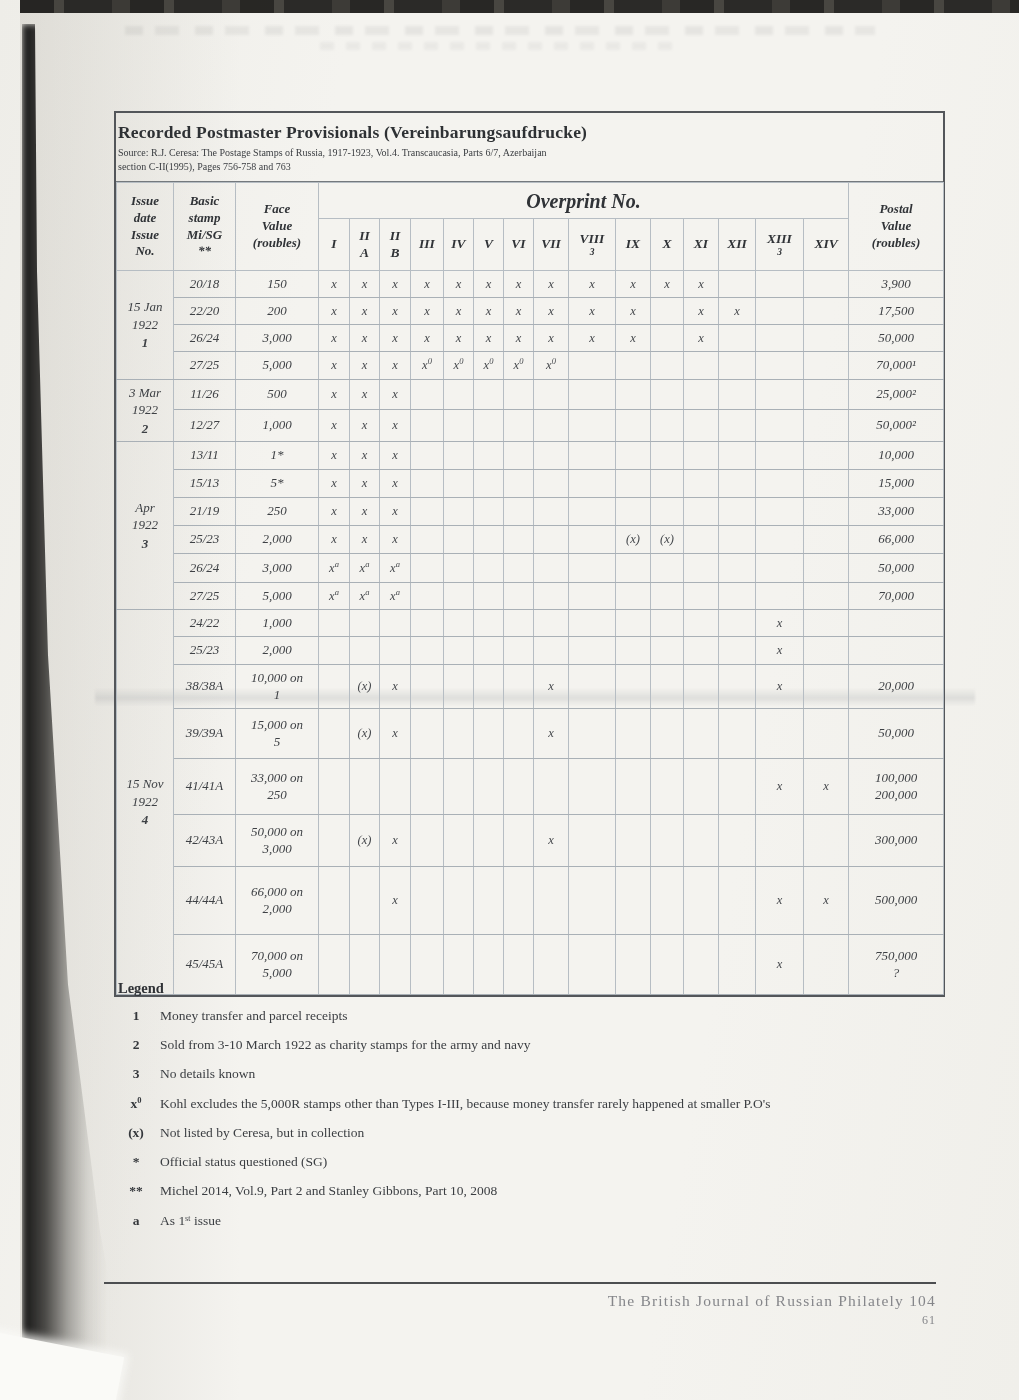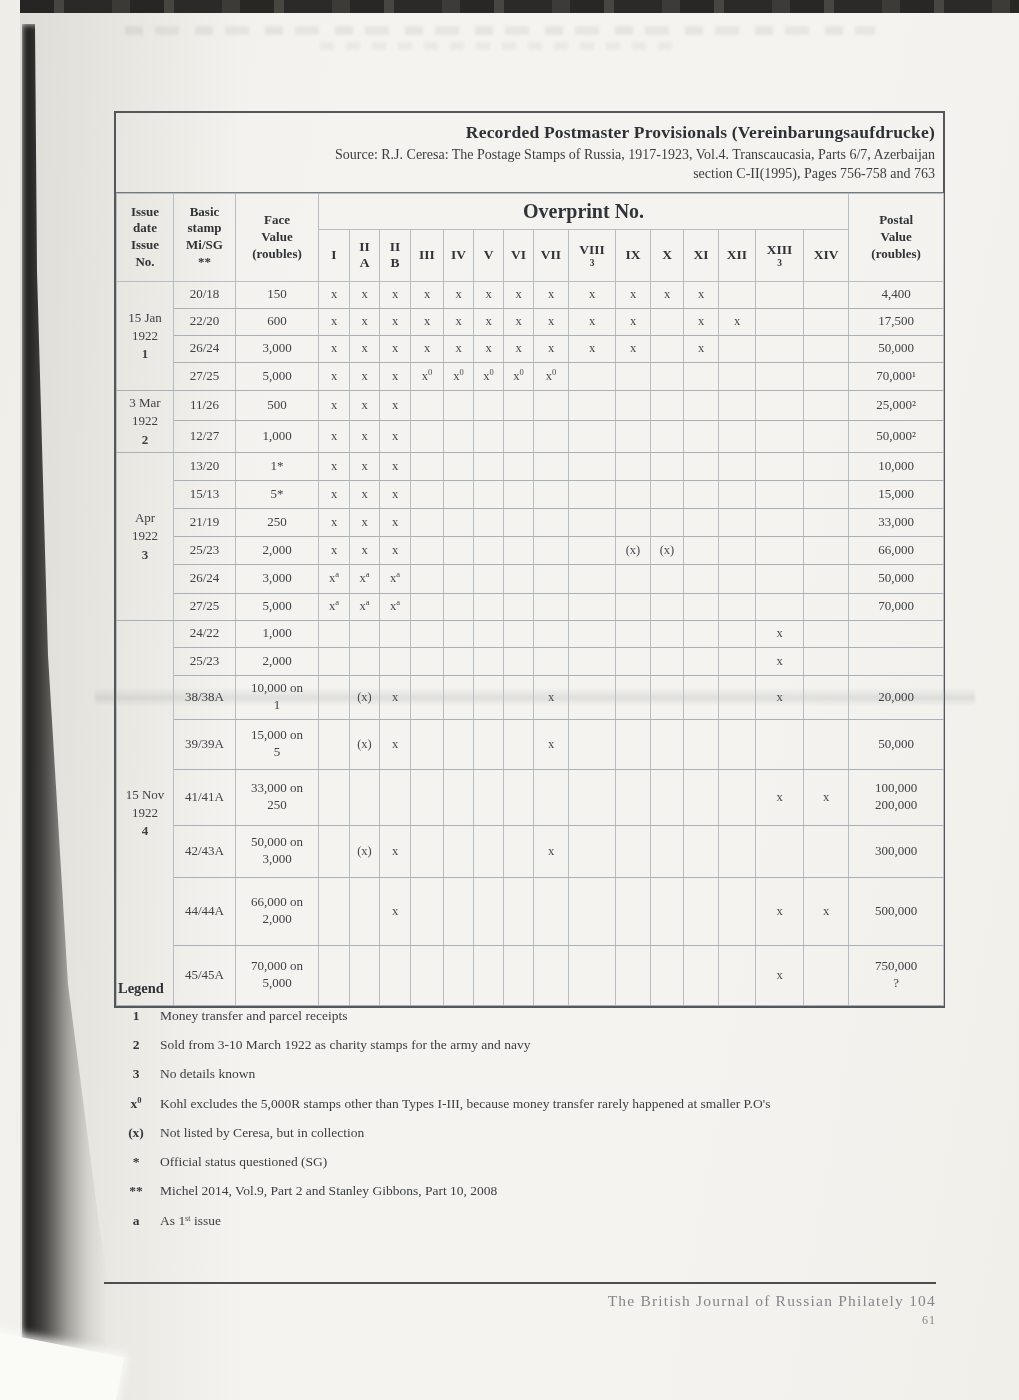--- a/index.html
+++ b/index.html
@@ -19,24 +19,24 @@
      background:linear-gradient(to right,rgba(185,181,172,.30),rgba(185,181,172,0) 85%);}
   .scan-binding-shadow{position:absolute;top:24px;left:22px;width:96px;height:1372px;filter:blur(3px);
      background:linear-gradient(to right,rgba(8,8,8,.95) 0%,rgba(35,34,32,.8) 24%,rgba(85,84,80,.45) 48%,rgba(140,138,132,.2) 68%,rgba(160,158,152,0) 88%);
      clip-path:polygon(0 0,13px 0,15px 18%,26px 46%,46px 70%,78px 88%,96px 95%,96px 100%,0 100%);}
   .scan-crease{position:absolute;top:688px;left:95px;width:880px;height:18px;filter:blur(1px);
      background:linear-gradient(to bottom,rgba(138,143,148,0),rgba(138,143,148,.20) 55%,rgba(138,143,148,0));}
   .scan-corner{position:absolute;left:-34px;bottom:-42px;width:150px;height:100px;background:#fafaf7;
      transform:rotate(11deg);box-shadow:0 0 8px 4px rgba(250,250,247,.8);}
   
   .sheet{position:absolute;left:114px;top:111px;width:827px;border:2px solid #53565a;}
-  .tbl-title{border-bottom:1px solid #74797d;padding:9px 8px 8px 2px;text-align:right;}
+  .tbl-title{border-bottom:1px solid #74797d;padding:9px 8px 8px 2px;text-align:left;}
   .tbl-title .t1{font-size:17.5px;font-weight:bold;color:#2e3134;letter-spacing:.2px;}
-  .tbl-title .t2{font-size:14px;margin-top:3px;line-height:1.35;color:#3a3d41;}
-  table{border-collapse:collapse;table-layout:fixed;width:827px;}
+  .tbl-title .t2{font-size:10px;margin-top:3px;line-height:1.35;color:#3a3d41;}
+  table{border-collapse:collapse;table-layout:fixed;width:827px;font-style:italic;}
   th,td{border:1px solid #b6bdc3;padding:0 1px;text-align:center;vertical-align:middle;
         font-size:13px;color:#3e4145;overflow:hidden;}
   th{font-weight:bold;color:#303337;line-height:1.3;}
   td{border-top-color:#a9b0b6;border-bottom-color:#a9b0b6;}
   thead tr:nth-child(1){height:36px;}
   thead tr:nth-child(2){height:52px;}
   th.main{white-space:pre-line;font-size:13px;}
   th.ovh{font-size:20px;}
   th.ov-col{font-size:13.5px;line-height:1.2;}
   th.ov-col .note{font-size:9.5px;font-weight:bold;line-height:1;margin-top:1px;}
@@ -169,25 +169,25 @@
             <td class="mark">x</td>
             <td class="mark">x</td>
             <td class="mark">x</td>
             <td class="mark">x</td>
             <td class="mark">x</td>
             <td class="mark">x</td>
             <td class="mark">x</td>
             <td class="mark"></td>
             <td class="mark"></td>
             <td class="mark"></td>
-            <td class="postal">4,400</td>
+            <td class="postal">3,900</td>
           </tr>
           <tr>
             <td class="stamp">22/20</td>
-            <td class="face">600</td>
+            <td class="face">200</td>
             <td class="mark">x</td>
             <td class="mark">x</td>
             <td class="mark">x</td>
             <td class="mark">x</td>
             <td class="mark">x</td>
             <td class="mark">x</td>
             <td class="mark">x</td>
             <td class="mark">x</td>
             <td class="mark">x</td>
             <td class="mark">x</td>
@@ -282,21 +282,21 @@
             <td class="mark"></td>
             <td class="mark"></td>
             <td class="postal">50,000²</td>
           </tr>
           <tr>
             <td class="issue" rowspan="6">
               <div class="glabel">Apr
 1922</div>
               <div class="gno">3</div>
             </td>
-            <td class="stamp">13/20</td>
+            <td class="stamp">13/11</td>
             <td class="face">1*</td>
             <td class="mark">x</td>
             <td class="mark">x</td>
             <td class="mark">x</td>
             <td class="mark"></td>
             <td class="mark"></td>
             <td class="mark"></td>
             <td class="mark"></td>
             <td class="mark"></td>
             <td class="mark"></td>

